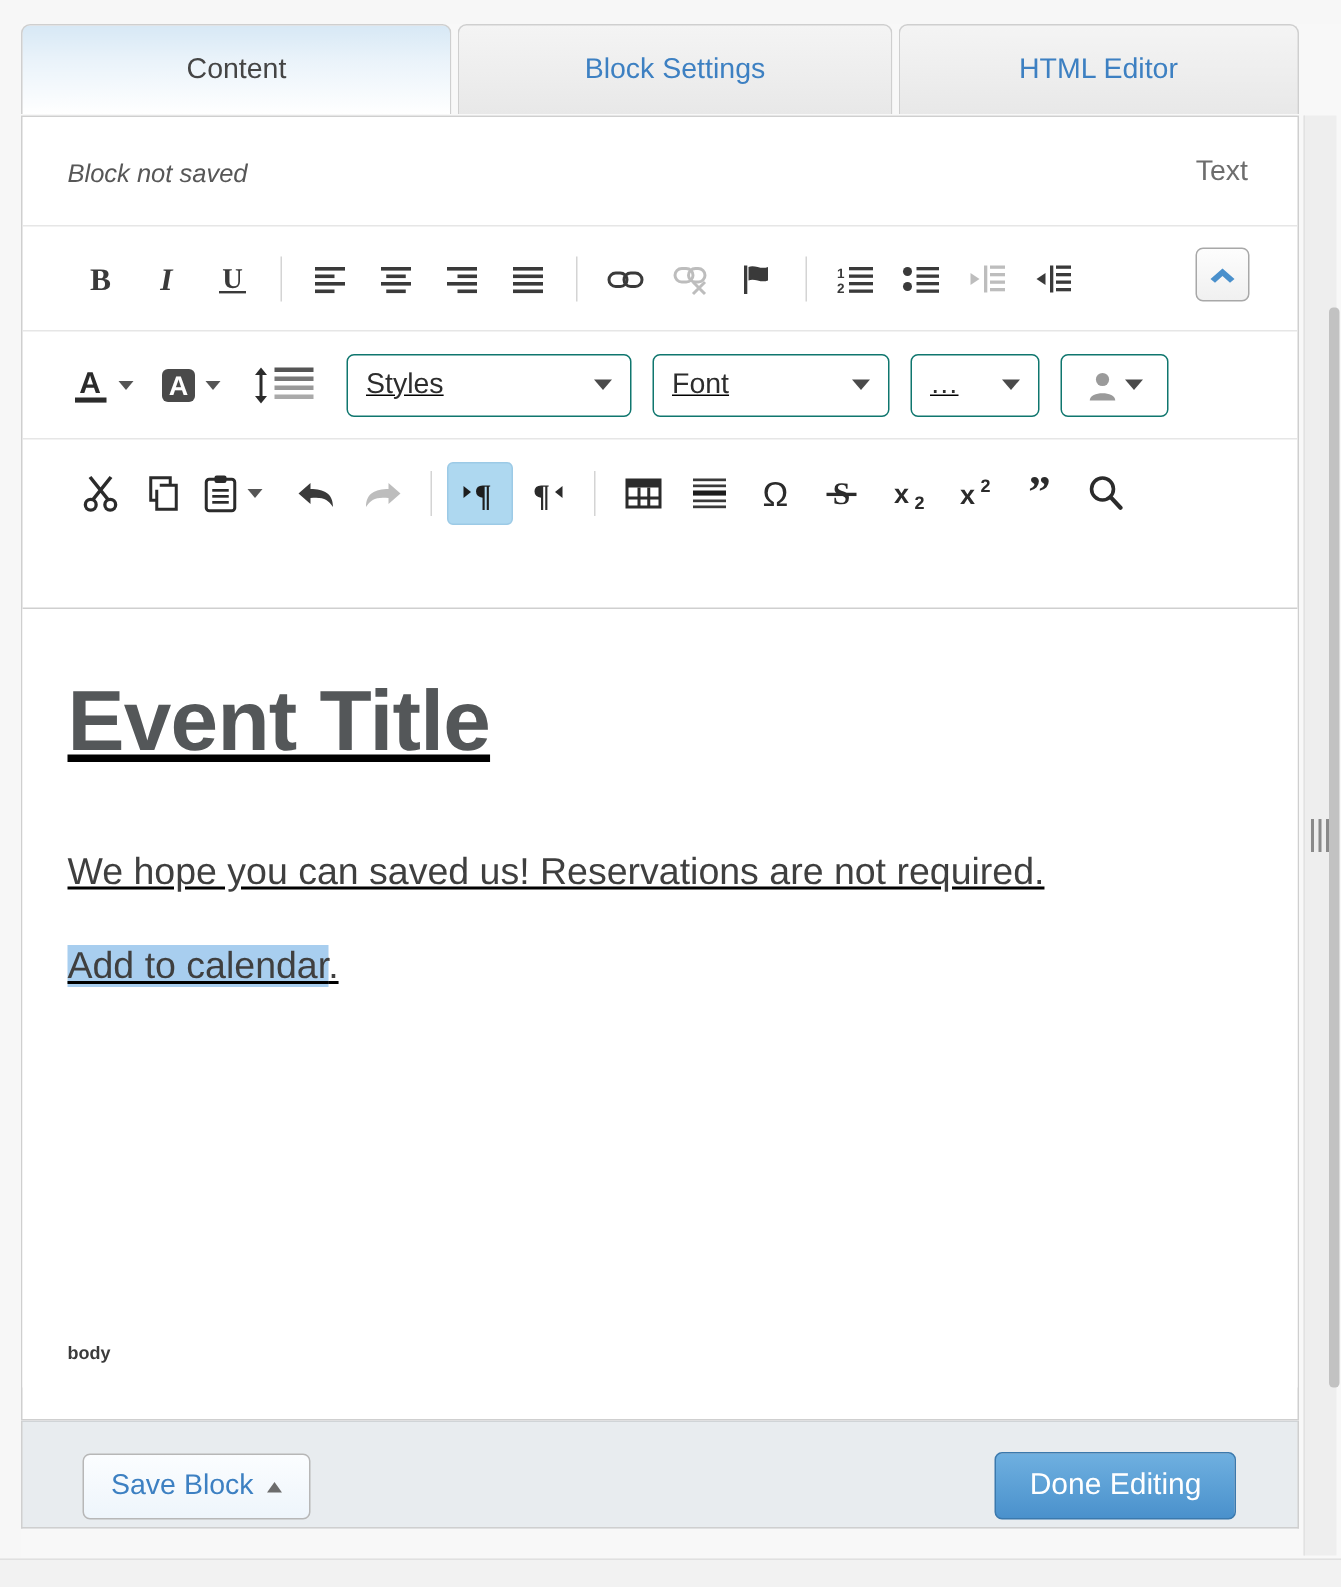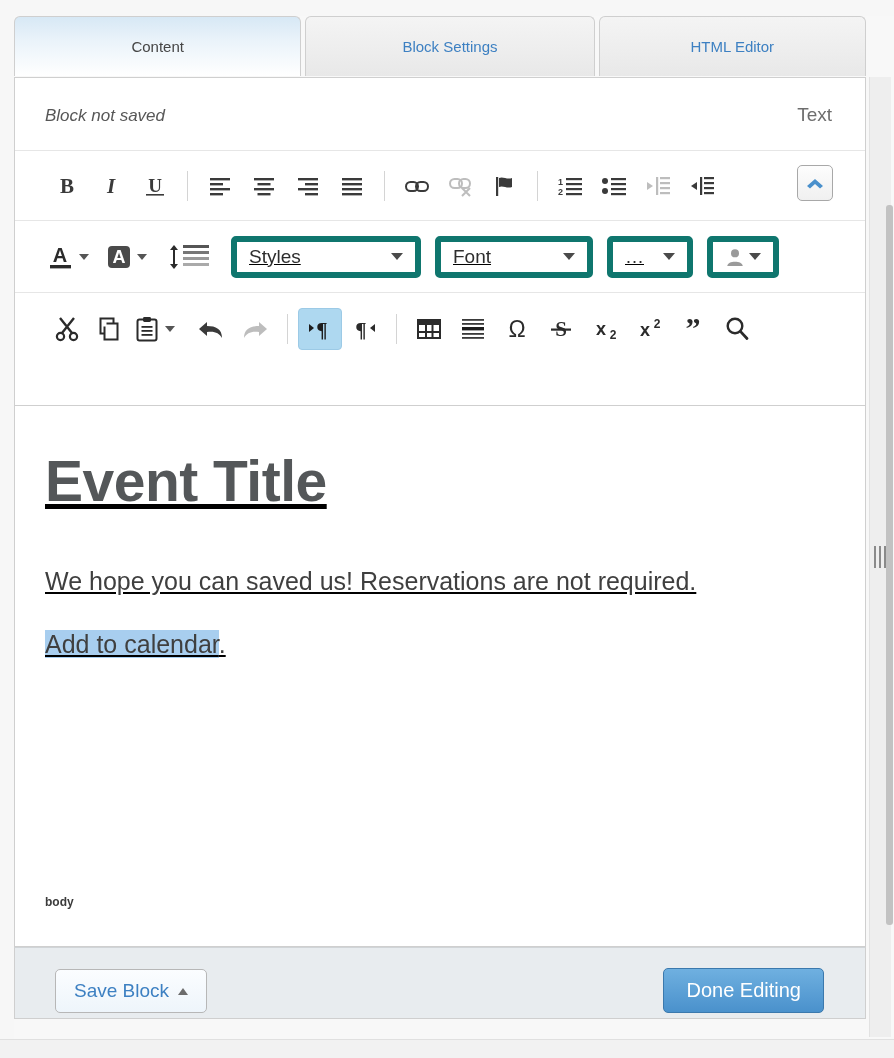--- a/index.html
+++ b/index.html
@@ -36,21 +36,21 @@
     gap: 4px;
   }
   .tab {
     height: 60px;
     border: 1px solid #cfcfcf;
     border-bottom: none;
     border-radius: 6px 6px 0 0;
     display: flex;
     align-items: center;
     justify-content: center;
-    font-size: 15px;
+    font-size: 19px;
     box-sizing: border-box;
     cursor: pointer;
     user-select: none;
   }
   .tab.inactive {
     background: linear-gradient(to bottom, #f4f4f4 0%, #ededed 60%, #e8e8e8 100%);
     color: #3d80c2;
     text-align: center;
   }
   .tab.active {
@@ -167,21 +167,21 @@
     display: flex;
     align-items: center;
     justify-content: center;
     cursor: pointer;
     box-sizing: border-box;
   }
 
   
   .tb-select {
     height: 42px;
-    border: 6px solid #0f766e;
+    border: 1px solid #0f766e;
     border-radius: 5px;
     background: #ffffff;
     display: flex;
     align-items: center;
     justify-content: space-between;
     padding: 0 12px;
     box-sizing: border-box;
     font-size: 19px;
     color: #2d2d2d;
     cursor: pointer;

